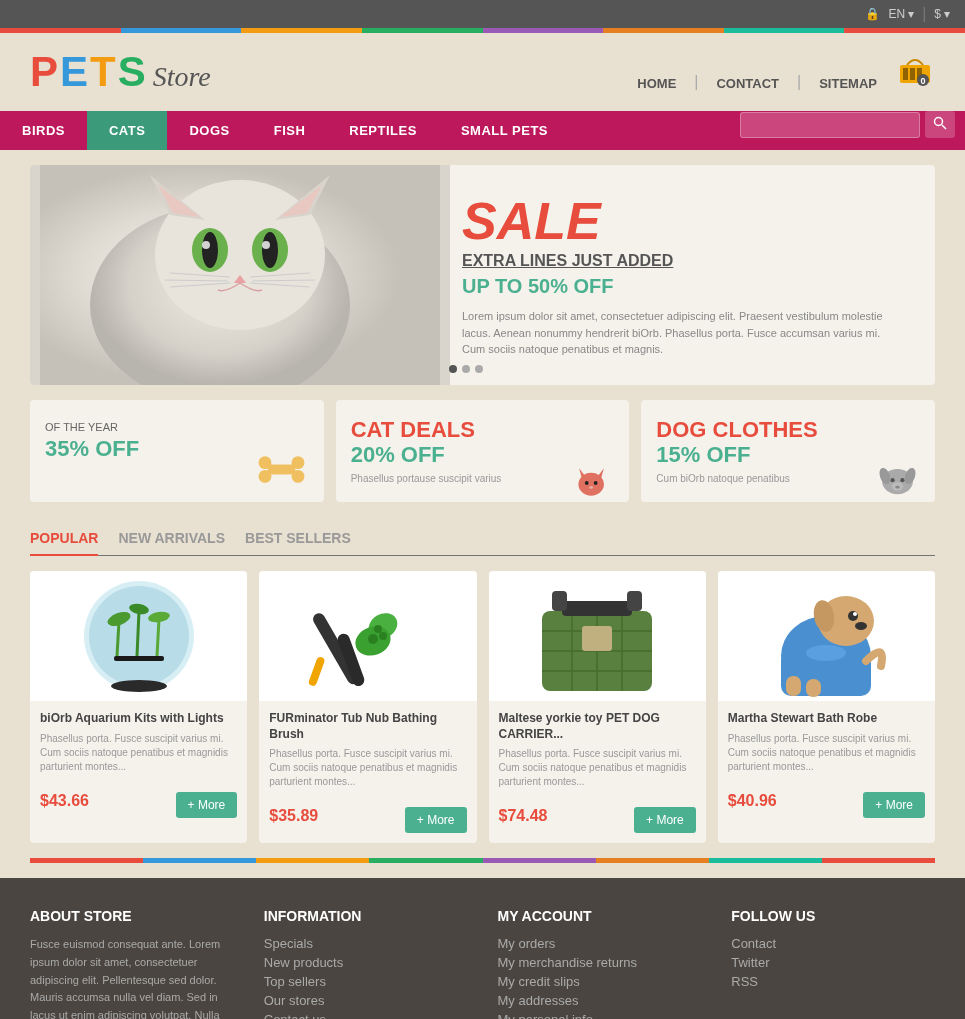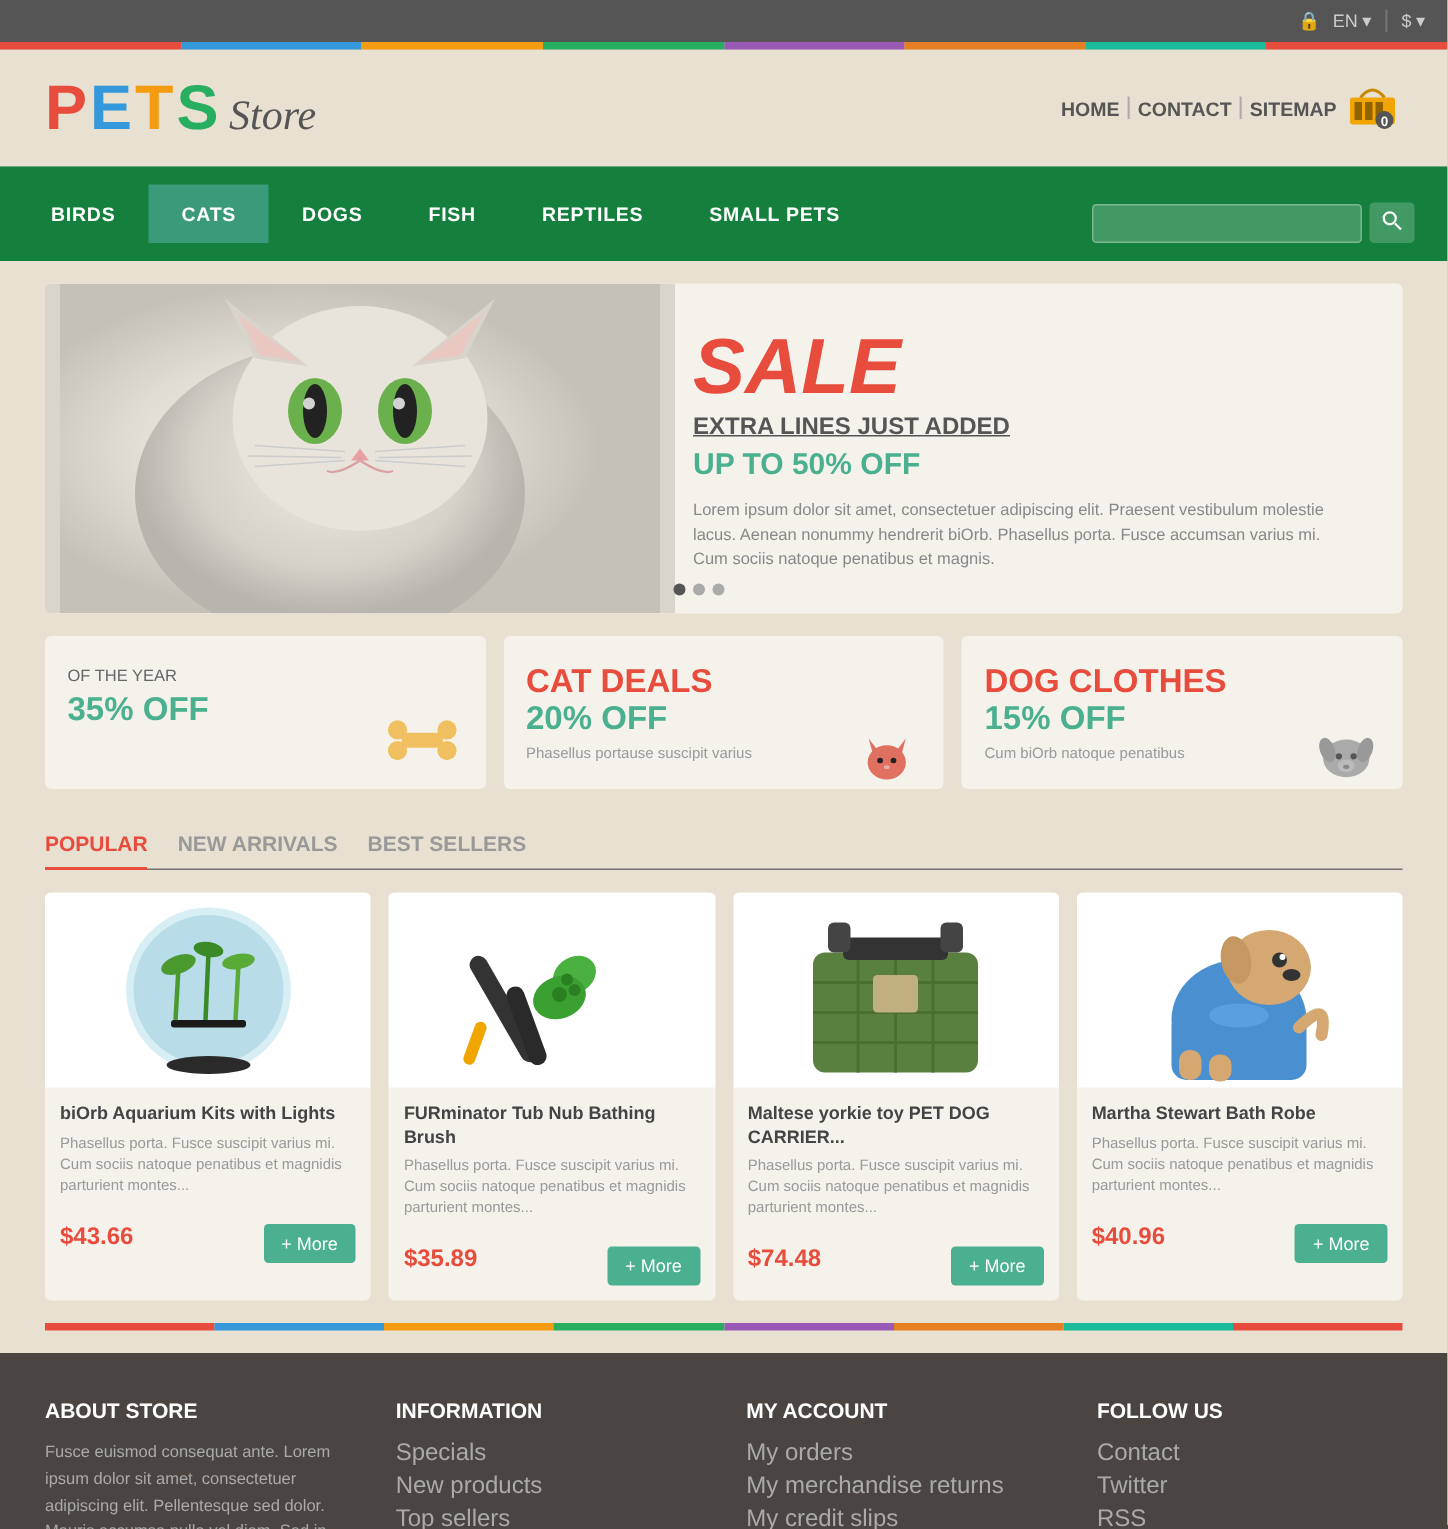--- a/index.html
+++ b/index.html
@@ -56,22 +56,22 @@
     .logo-t { color: #f39c12; }
     .logo-s { color: #27ae60; }
     .logo-store {
       font-size: 28px;
       color: #555;
       font-family: Georgia, serif;
       font-style: italic;
     }
     .header-nav {
       display: flex;
-      align-items: center;
-      gap: 4px;
+      align-items: flex-end;
+      gap: 18px;
       margin-left: 20px;
     }
     .header-nav a {
       color: #555;
       text-decoration: none;
       font-size: 13px;
       font-weight: bold;
     }
     .header-nav .divider { color: #aaa; }
     .cart-icon {
@@ -81,24 +81,24 @@
       cursor: pointer;
     }
     .cart-basket {
       width: 40px;
       height: 35px;
       position: relative;
     }
 
     
     .nav-menu {
-      background: #15803d;
-      display: flex;
-      align-items: flex-end;
-      padding: 12px;
+      background: #be185d;
+      display: flex;
+      align-items: flex-start;
+      padding: 0;
     }
     .nav-item {
       color: white;
       padding: 12px 22px;
       font-size: 13px;
       font-weight: bold;
       text-transform: uppercase;
       cursor: pointer;
       text-decoration: none;
       letter-spacing: 0.5px;
@@ -362,21 +362,21 @@
       margin-bottom: 12px;
       text-transform: uppercase;
     }
     .footer-col p {
       font-size: 11px;
       color: #aaa;
       line-height: 1.6;
     }
     .footer-col a {
       display: block;
-      font-size: 16px;
+      font-size: 13px;
       color: #aaa;
       text-decoration: none;
       margin-bottom: 4px;
     }
   </style>
 </head>
 <body>
 
 <div class="top-bar">
   <span class="top-bar-item">🔒</span>

